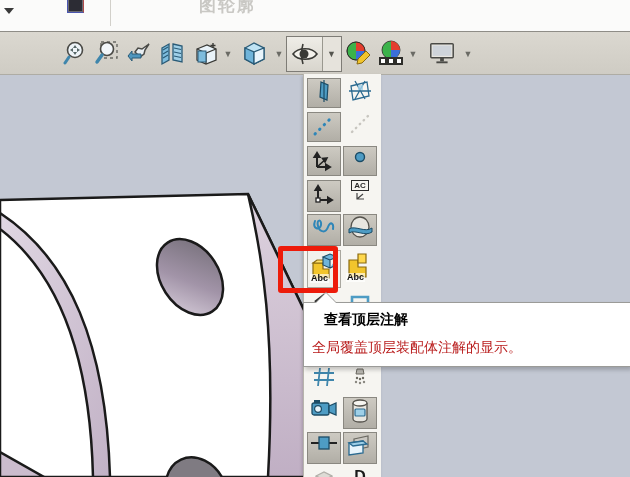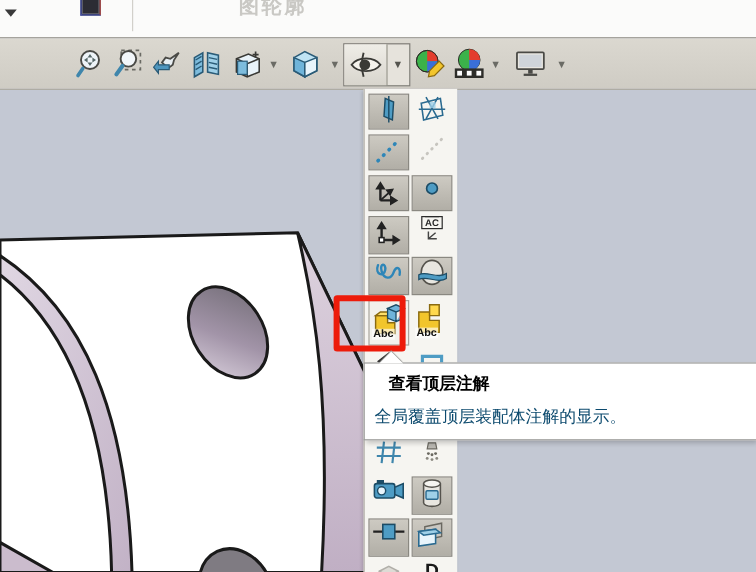--- a/index.html
+++ b/index.html
@@ -96,21 +96,21 @@
   .tooltip .notch{
     position:absolute;left:12px;top:-10px;width:0;height:0;
     border-left:10px solid transparent;border-right:10px solid transparent;
     border-bottom:10px solid #ffffff;
     filter:drop-shadow(0 -1px 0 #9b9b98);
   }
   .tooltip .title{
     position:absolute;left:8px;top:8px;font-size:14px;font-weight:bold;color:#000;margin-left:12px;
   }
   .tooltip .desc{
-    position:absolute;left:8px;top:36px;font-size:14px;color:#0c4a6e;
+    position:absolute;left:8px;top:36px;font-size:14px;color:#b91c1c;
   }
 </style>
 </head>
 <body>
 
 <div class="viewport">
   <svg width="630" height="403" viewBox="0 0 630 403">
     <defs>
       <linearGradient id="holeGrad" x1="1" y1="0" x2="0" y2="1">
         <stop offset="0" stop-color="#6f6a73"></stop>

